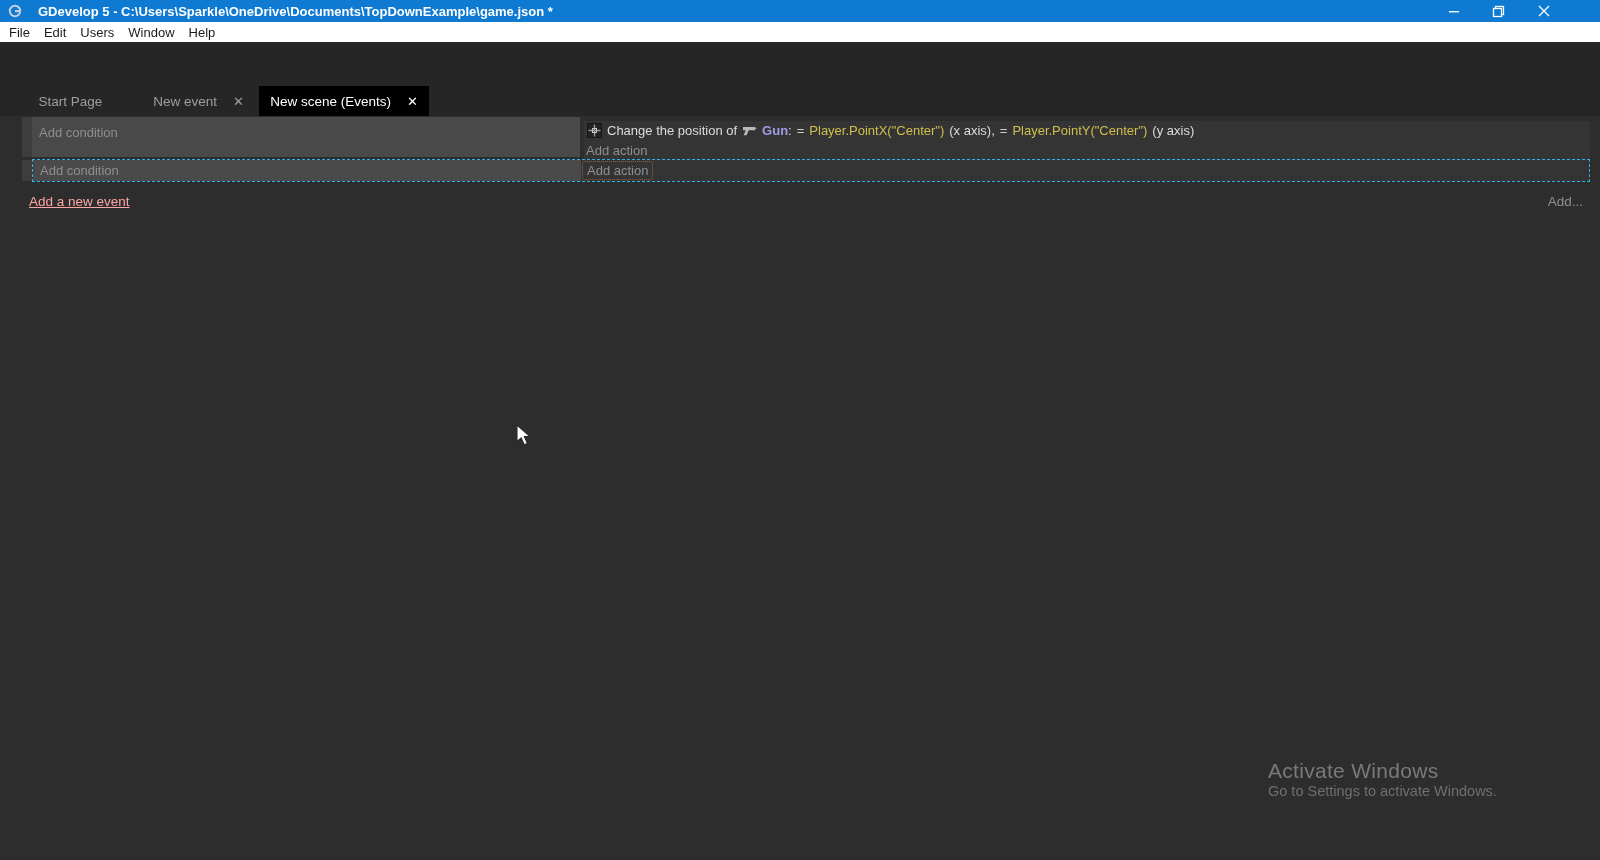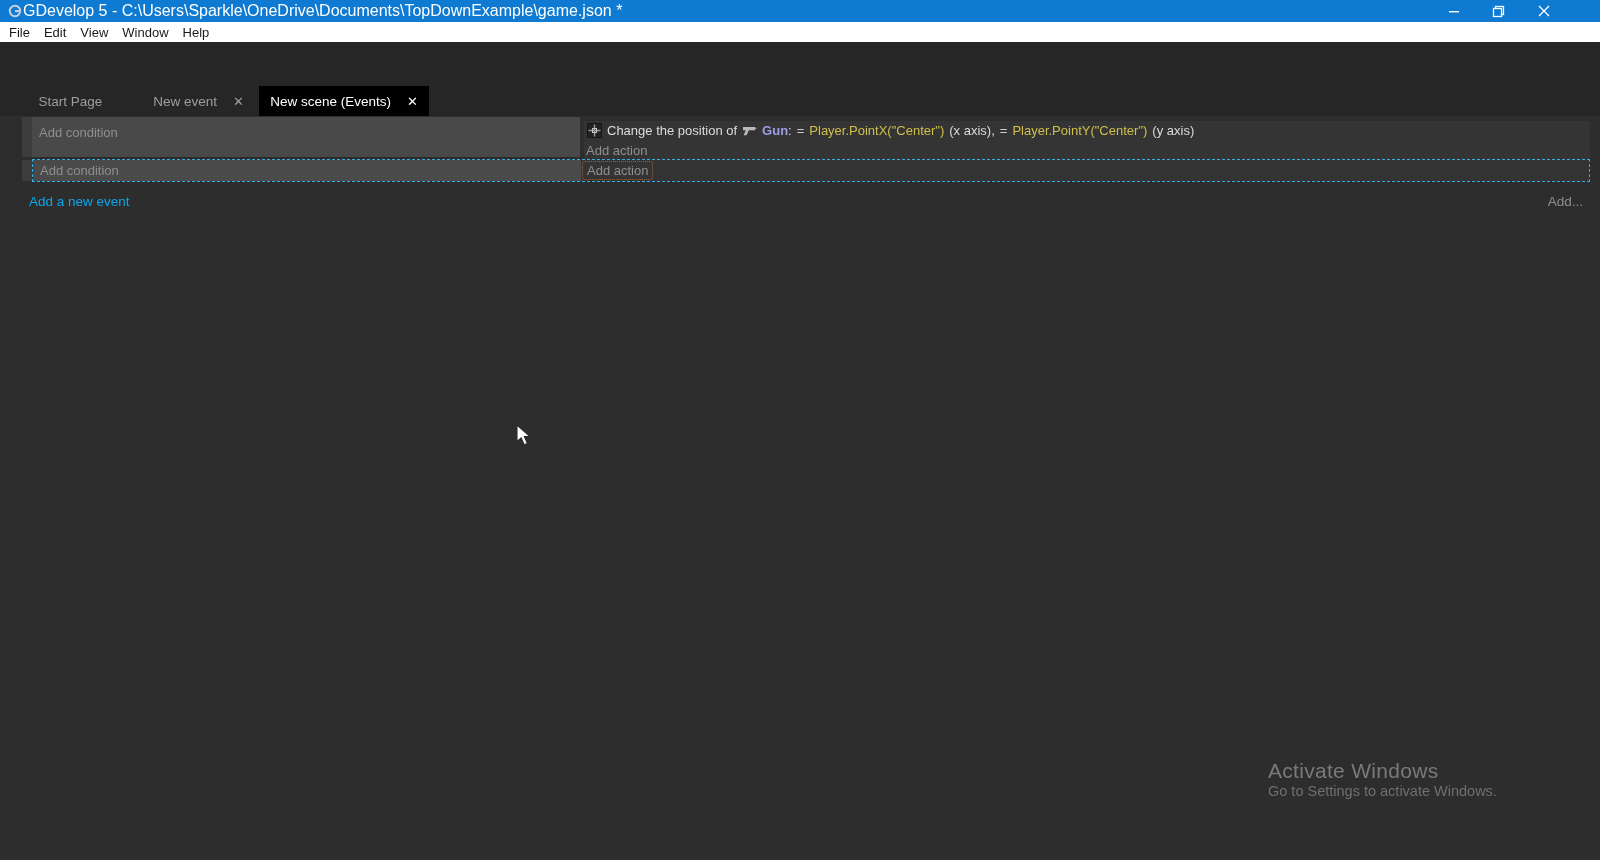--- a/index.html
+++ b/index.html
@@ -8,21 +8,21 @@
     font-family: "Liberation Sans", sans-serif;
     background: #2d2d2d;
     position: relative;
   }
   
   .titlebar {
     position: absolute; top: 0; left: 0; width: 1600px; height: 22px;
     background: #0f7ad2; display: flex; align-items: center; color: #fff;
   }
   .app-logo { margin-left: 8px; width: 14px; height: 14px; flex: 0 0 auto; }
-  .window-title { font-size: 16px; font-weight: 400; margin-left: 1px; white-space: nowrap; }
+  .window-title { font-size: 13px; font-weight: 700; margin-left: 16px; white-space: nowrap; }
   .win-btn {
     position: absolute; top: 0; width: 46px; height: 22px;
     display: flex; align-items: center; justify-content: center; cursor: default;
   }
   .win-btn.minimize { left: 1431px; }
   .win-btn.restore  { left: 1475px; }
   .win-btn.close    { left: 1521px; }
   
   .menubar {
     position: absolute; top: 22px; left: 0; width: 1600px; height: 20px;
@@ -77,21 +77,21 @@
     border: 1px dashed #2fb1e8; display: flex;
   }
   .ev2 .cond2 {
     width: 548px; height: 21px; background: #4a4a4a;
     display: flex; align-items: center; padding-left: 7px;
   }
   .ev2 .acts2 { flex: 1; height: 21px; background: #343434; display: flex; align-items: center; padding-left: 1px; }
   .focus-box {
     border: 1px dotted #96623a; border-radius: 3px; padding: 1px 4px;
   }
-  .footer-add-event { position: absolute; left: 29px; top: 78px; font-size: 13.5px; color: #0ea5e9; }
+  .footer-add-event { position: absolute; left: 29px; top: 78px; font-size: 13.5px; color: #fca5a5; text-decoration: underline; }
   .footer-add-btn { position: absolute; right: 17px; top: 78px; font-size: 13.5px; color: #8f8f8f; }
   
   .watermark { position: absolute; left: 1268px; top: 759px; color: #7a7a7a; }
   .watermark .l1 { font-size: 21px; font-weight: 300; letter-spacing: 0.3px; }
   .watermark .l2 { font-size: 14.5px; color: #6f6f6f; }
   
   .cursor { position: absolute; left: 516px; top: 424px; }
 </style>
 </head>
 <body>
@@ -116,21 +116,21 @@
   <div class="win-btn close">
     <svg width="12" height="12" viewBox="0 0 12 12">
       <path d="M1 1 L11 11 M11 1 L1 11" stroke="#fff" stroke-width="1.3"></path>
     </svg>
   </div>
 </div>
 
 <div class="menubar">
   <span class="menu-item">File</span>
   <span class="menu-item">Edit</span>
-  <span class="menu-item">View</span>
+  <span class="menu-item">Users</span>
   <span class="menu-item">Window</span>
   <span class="menu-item">Help</span>
 </div>
 
 <div class="toolbar">
 
   <div class="tb-btn" style="left:8px">
     <svg width="28" height="28" viewBox="0 0 28 28">
       <rect x="8" y="2" width="18" height="21" fill="#56aee8"></rect>
       <rect x="2" y="4" width="19" height="21" fill="#1f7ec7" stroke="#123f8c" stroke-width="1.6"></rect>

